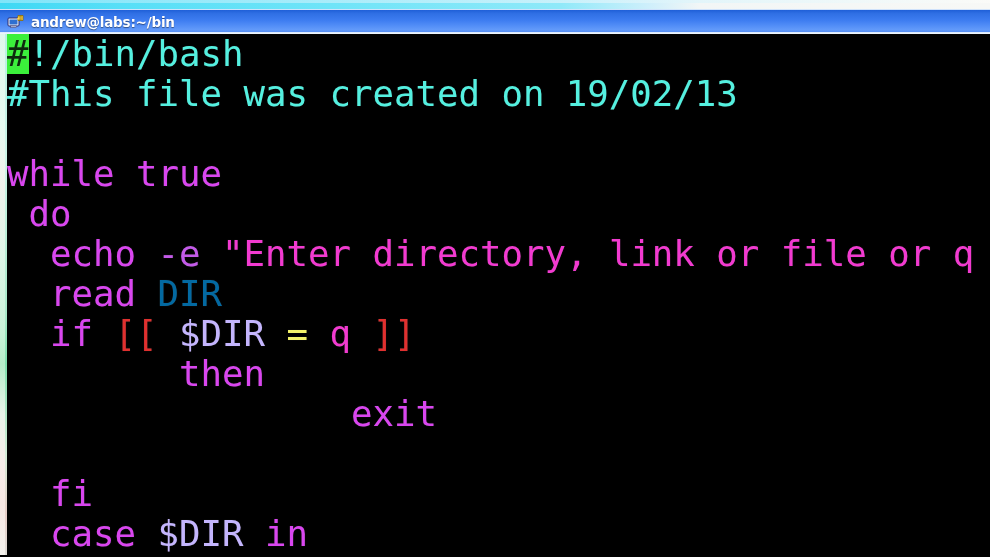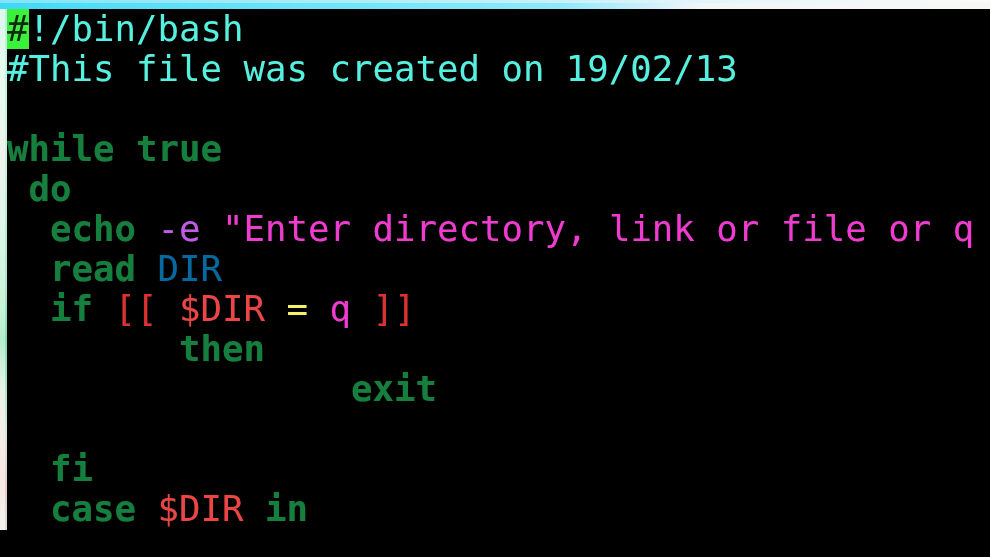--- a/index.html
+++ b/index.html
@@ -135,24 +135,24 @@
     letter-spacing: 0px;
     white-space: pre;
   }
   .line {
     height: 40px;
     white-space: pre;
   }
 
   
   .c-comment  { color: #54f0e0; }
-  .c-keyword  { color: #15803d; font-weight: bold; }
+  .c-keyword  { color: #d946ef; }
   .c-string   { color: #f23ad0; }
   .c-flag     { color: #c35ae8; }
-  .c-var      { color: #ef4444; }
+  .c-var      { color: #c4b5fd; }
   .c-plain    { color: #0369a1; }
   .c-bracket  { color: #e0302f; }
   .c-op       { color: #f3f36a; }
   .cursor {
     background: #3bf03b;
     color: #0d2a0d;
   }
 
   
   .terminal .code {
@@ -163,20 +163,33 @@
 <body>
 
 <div id="screen">
 
   <div class="desktop-strip">
     <div class="sheen"></div>
   </div>
 
   <div class="window">
 
+    <div class="titlebar">
+      <div class="win-icon">
+        <svg width="18" height="18" viewBox="0 0 18 18" xmlns="http://www.w3.org/2000/svg">
+          <rect x="1" y="5" width="11" height="8" rx="1" fill="#f4f7fb" stroke="#2b2b6e" stroke-width="1"></rect>
+          <rect x="2.5" y="6.5" width="8" height="5" fill="#2f6fd0"></rect>
+          <rect x="3.5" y="13" width="6" height="1.6" fill="#c9d4e6" stroke="#2b2b6e" stroke-width="0.5"></rect>
+          <path d="M11 2.5 L16 2.5 L16 7.5 L11 7.5 Z" fill="#ffd34d" stroke="#8a6a00" stroke-width="0.8"></path>
+          <path d="M12.2 3.7 L14.8 3.7 M12.2 5 L14.8 5 M12.2 6.3 L14.8 6.3" stroke="#8a6a00" stroke-width="0.7"></path>
+          <path d="M10.5 6.2 L12.2 4.6" stroke="#ffd34d" stroke-width="1.6"></path>
+        </svg>
+      </div>
+      <span class="title-text">andrew@labs:~/bin</span>
+    </div>
 
     <div class="term-frame">
       <div class="frame-edge">
         <div class="inner-line"></div>
       </div>
       <div class="terminal">
         <div class="code" id="code-area" style="font-size: 35.71px;"><div class="line"><span class="cursor">#</span><span class="c-comment">!/bin/bash</span></div><div class="line"><span class="c-comment">#This file was created on 19/02/13</span></div><div class="line">&nbsp;</div><div class="line"><span class="c-keyword">while true</span></div><div class="line"><span class="c-keyword"> do</span></div><div class="line"><span class="c-keyword">  echo </span><span class="c-flag">-e</span><span class="c-plain"> </span><span class="c-string">"Enter directory, link or file or q t</span></div><div class="line"><span class="c-keyword">  read </span><span class="c-plain">DIR</span></div><div class="line"><span class="c-keyword">  if </span><span class="c-bracket">[[</span><span class="c-plain"> </span><span class="c-var">$DIR</span><span class="c-op"> = </span><span class="c-string">q</span><span class="c-plain"> </span><span class="c-bracket">]]</span></div><div class="line"><span class="c-keyword">        then</span></div><div class="line"><span class="c-keyword">                exit</span></div><div class="line">&nbsp;</div><div class="line"><span class="c-keyword">  fi</span></div><div class="line"><span class="c-keyword">  case </span><span class="c-var">$DIR</span><span class="c-keyword"> in</span></div><div class="line"><span class="c-plain">     </span><span class="c-string">"directory")</span></div></div>
       </div>
     </div>
 

